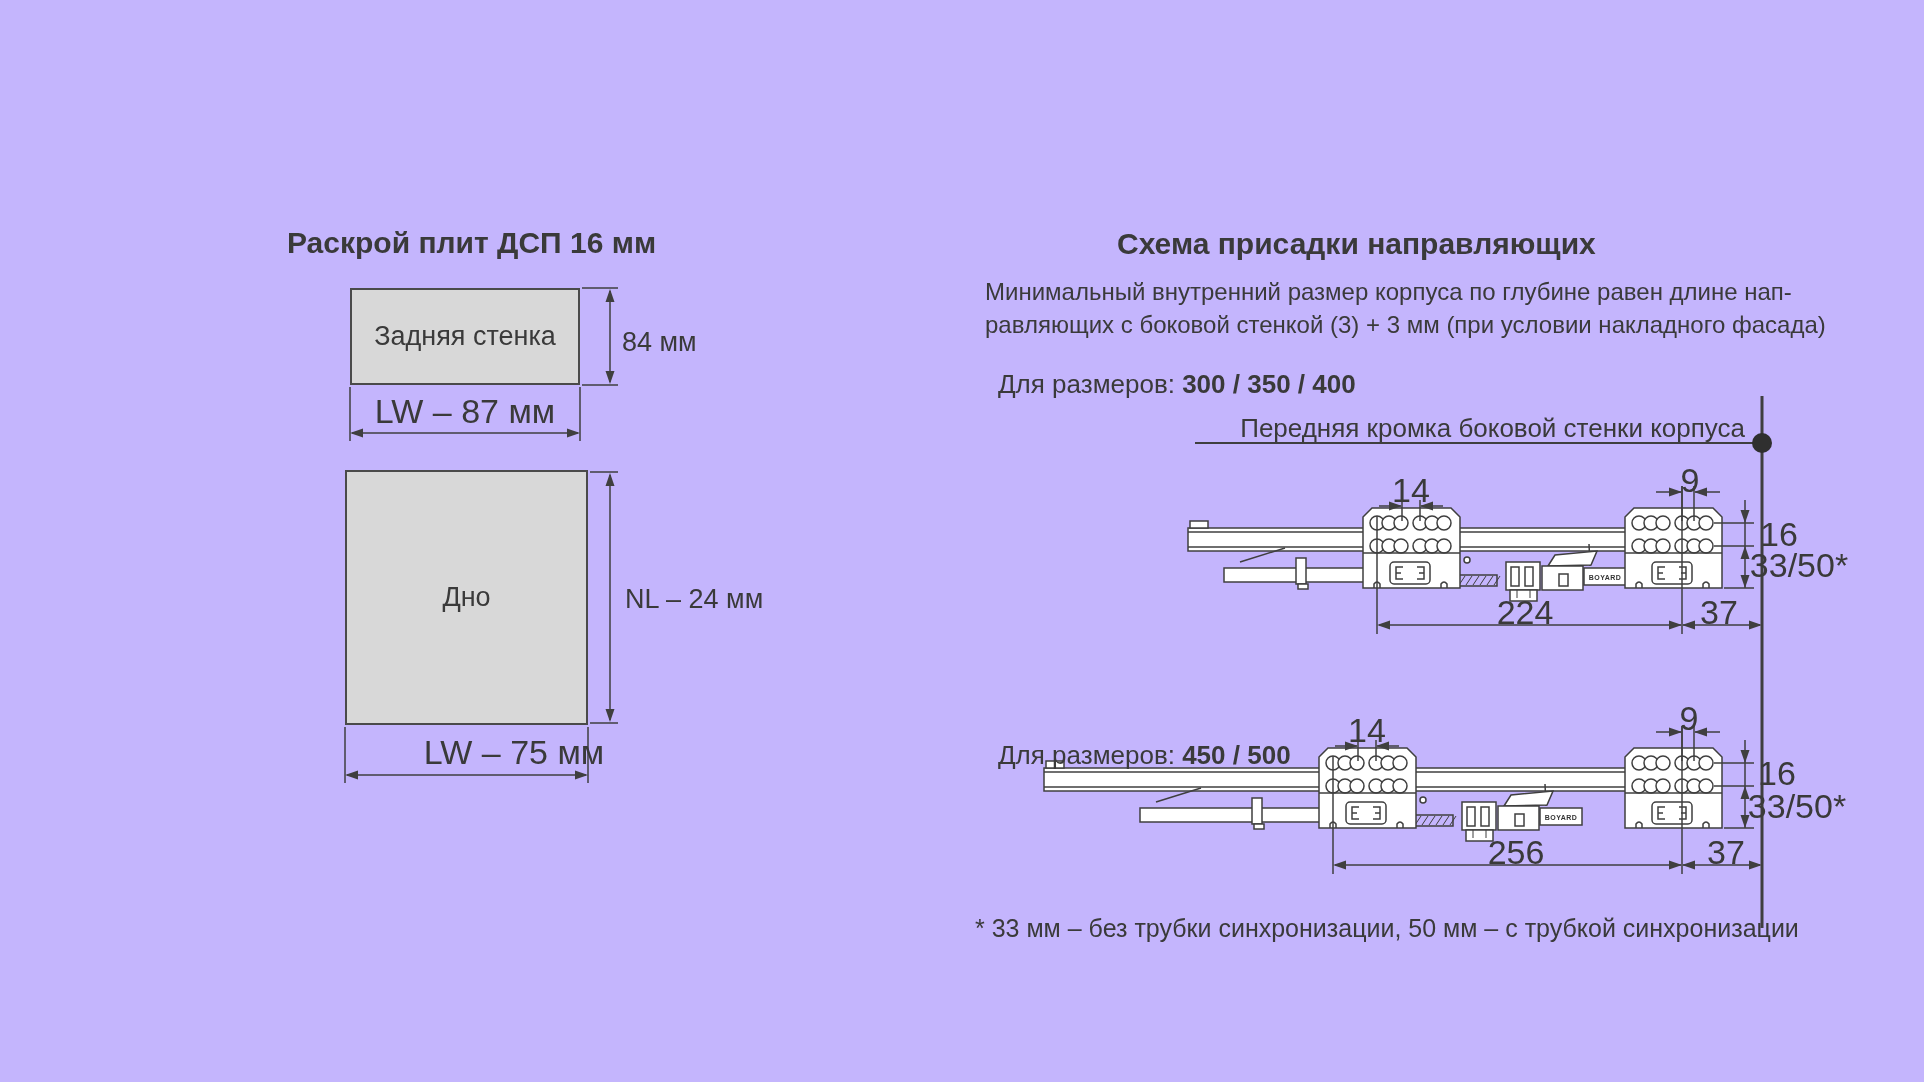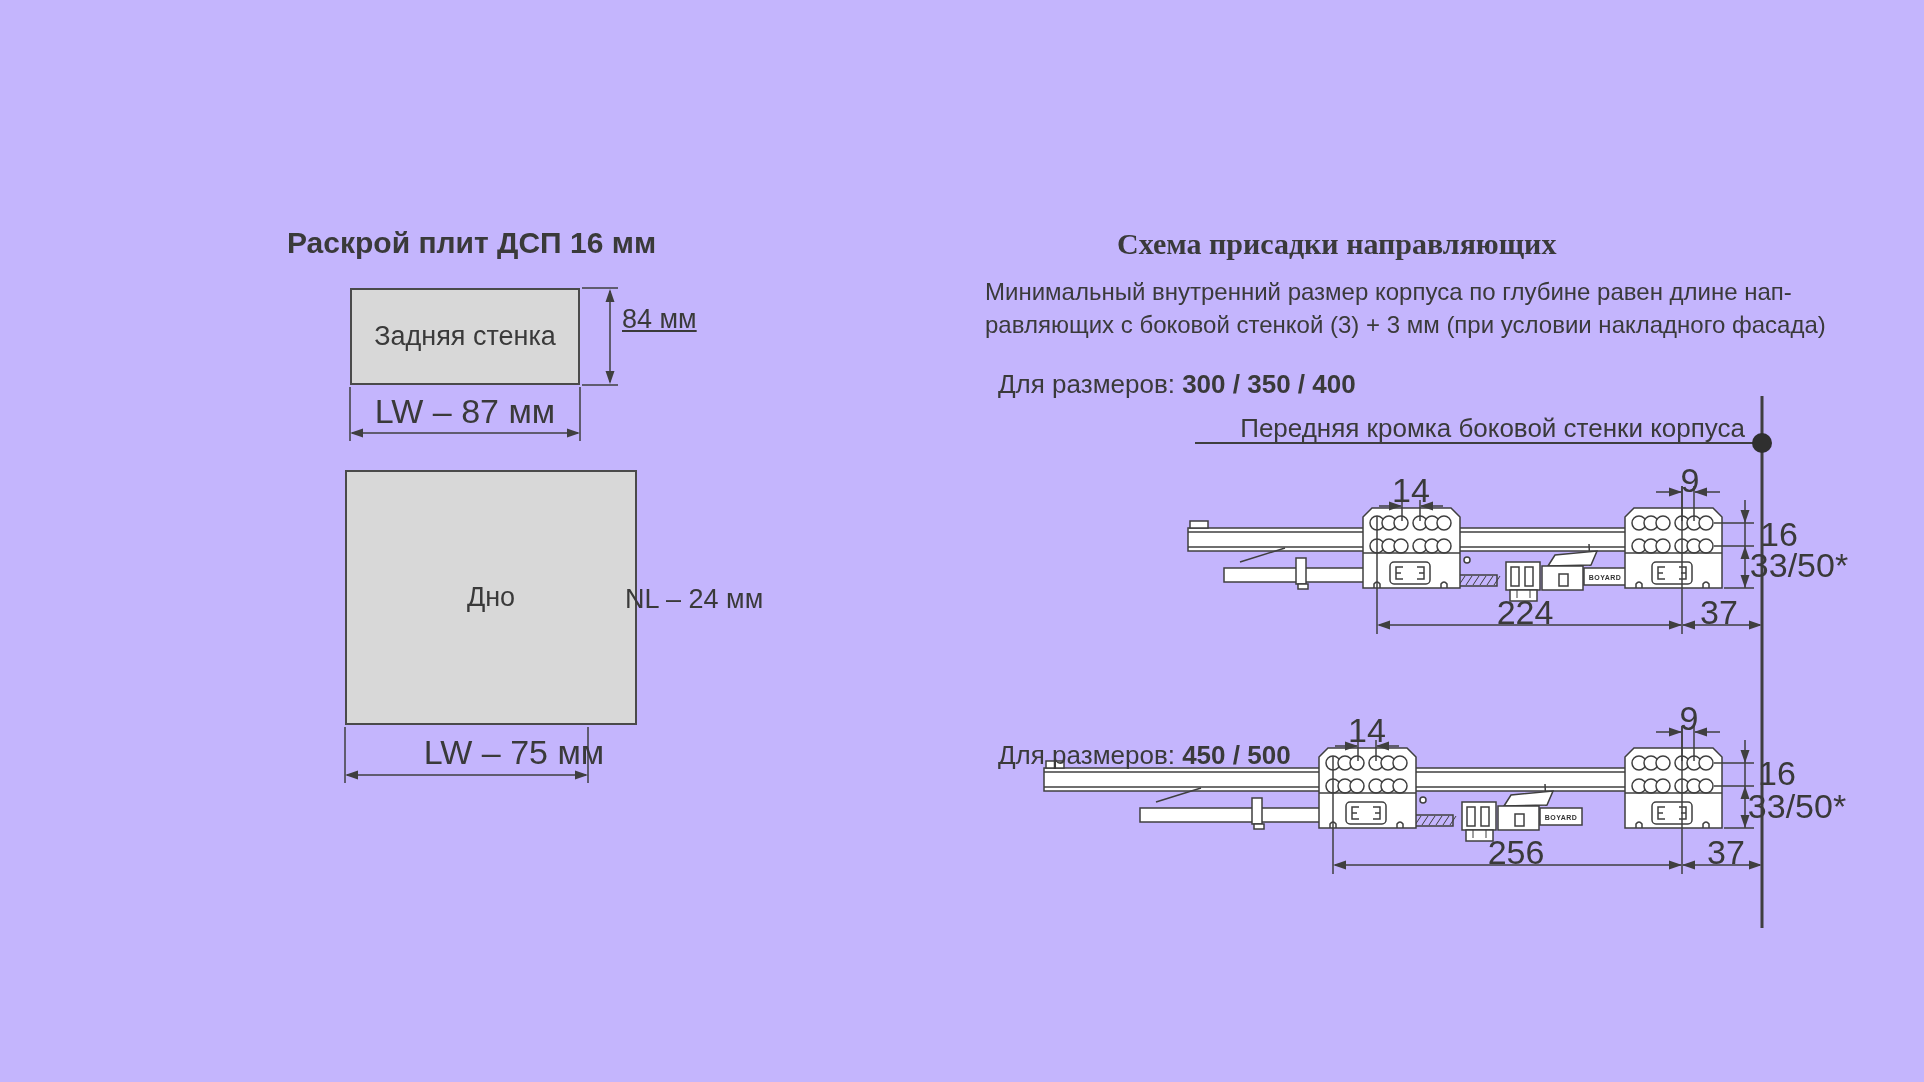--- a/index.html
+++ b/index.html
@@ -243,30 +243,30 @@
         <polygon points="1682,865 1695,860.5 1695,869.5" fill="#3f3f3f"></polygon>
         <polygon points="1762,865 1749,860.5 1749,869.5" fill="#3f3f3f"></polygon>
       </g>
     </svg>
 
   <div class="abs ttl" style="left:287px;top:226px;">Раскрой плит ДСП 16 мм</div>
 
   <div class="panel" style="left:350px;top:288px;width:230px;height:97px;">
     <span class="lbl">Задняя стенка</span>
   </div>
-  <div class="abs lbl" style="left:622px;top:304px;text-decoration:underline;">84 мм</div>
+  <div class="abs lbl" style="left:622px;top:327px;">84 мм</div>
   <div class="dim" style="left:465px;top:411px;">LW – 87 мм</div>
 
-  <div class="panel" style="left:345px;top:470px;width:292px;height:255px;">
+  <div class="panel" style="left:345px;top:470px;width:243px;height:255px;">
     <span class="lbl">Дно</span>
   </div>
   <div class="abs lbl" style="left:625px;top:584px;">NL – 24 мм</div>
   <div class="dim" style="left:466px;top:752px;margin-left:48px;">LW – 75 мм</div>
 
-  <div class="abs ttl" style="left:1117px;top:227px;font-family:Liberation Serif, serif;">Схема присадки направляющих</div>
+  <div class="abs ttl" style="left:1117px;top:227px;">Схема присадки направляющих</div>
 
   <div class="abs note" style="left:985px;top:275px;">
     <div>Минимальный внутренний размер корпуса по глубине равен длине нап-</div>
     <div>равляющих с боковой стенкой (3) + 3 мм (при условии накладного фасада)</div>
   </div>
 
   <div class="abs sizerow" style="left:998px;top:369px;">
     <span>Для размеров: </span><b>300 / 350 / 400</b>
   </div>
 
@@ -285,13 +285,14 @@
   </div>
 
   <div class="dim" style="left:1367px;top:730px;">14</div>
   <div class="dim" style="left:1689px;top:718px;">9</div>
   <div class="dim" style="left:1777px;top:773px;">16</div>
   <div class="dim" style="left:1797px;top:806px;">33/50*</div>
   <div class="dim" style="left:1516px;top:852px;">256</div>
   <div class="dim" style="left:1726px;top:852px;">37</div>
   <div class="logo" style="left:1561px;top:817px;">BOYARD</div>
 
+  <div class="abs footnote" style="left:975px;top:914px;">* 33 мм – без трубки синхронизации, 50 мм – с трубкой синхронизации</div>
 </div>
 
 </body></html>

